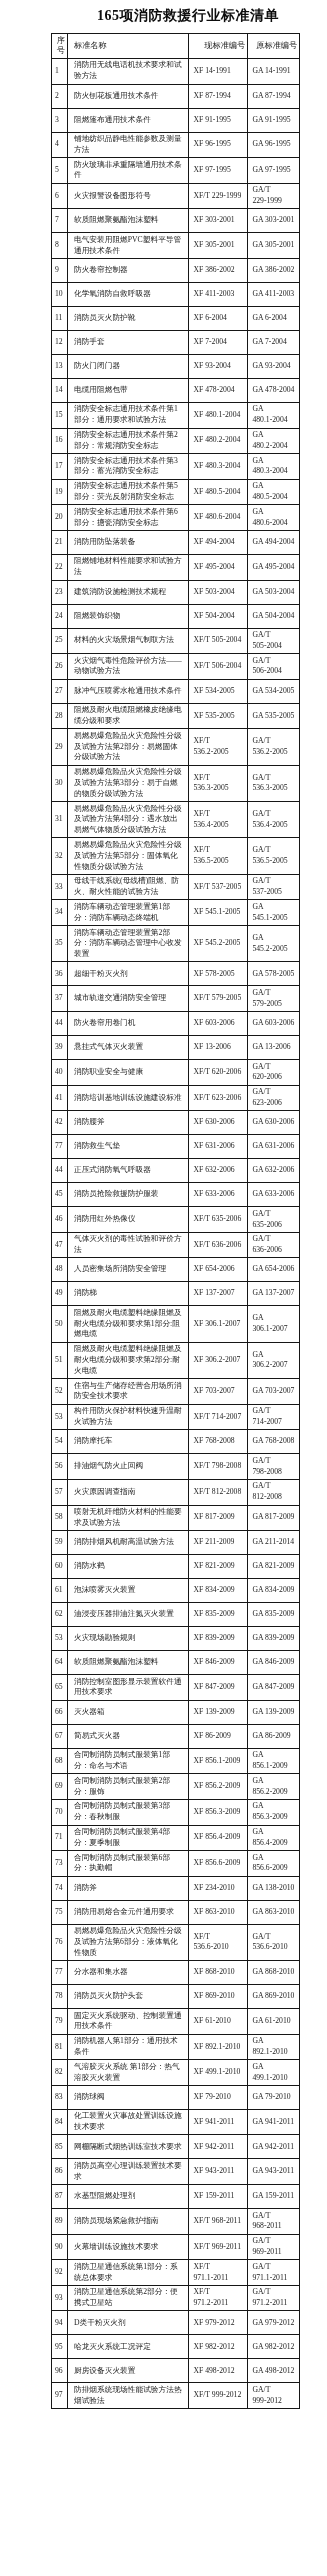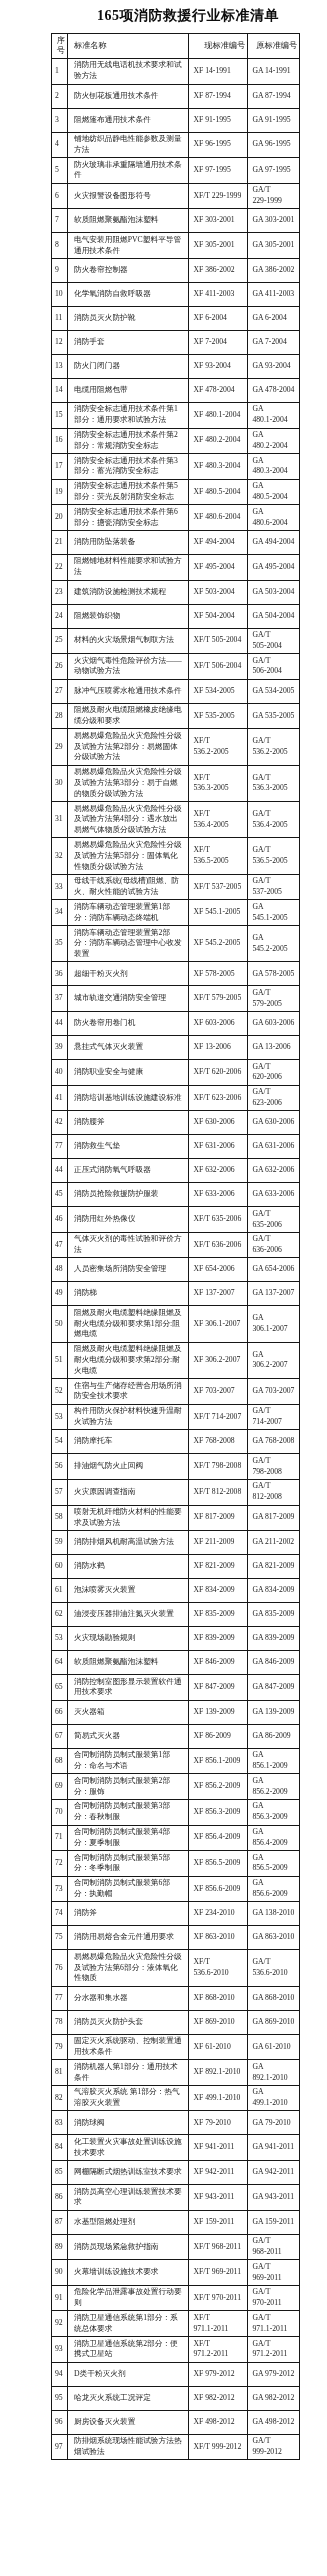--- a/index.html
+++ b/index.html
@@ -437,21 +437,21 @@
         <tr>
           <td class="no">58</td>
           <td class="name">喷射无机纤维防火材料的性能要求及试验方法</td>
           <td class="code">XF 817-2009</td>
           <td class="code">GA 817-2009</td>
         </tr>
         <tr>
           <td class="no">59</td>
           <td class="name">消防排烟风机耐高温试验方法</td>
           <td class="code">XF 211-2009</td>
-          <td class="code">GA 211-2002</td>
+          <td class="code">GA 211-2014</td>
         </tr>
         <tr>
           <td class="no">60</td>
           <td class="name">消防水鹤</td>
           <td class="code">XF 821-2009</td>
           <td class="code">GA 821-2009</td>
         </tr>
         <tr>
           <td class="no">61</td>
           <td class="name">泡沫喷雾灭火装置</td>
@@ -516,27 +516,20 @@
 856.3-2009</td>
         </tr>
         <tr>
           <td class="no">71</td>
           <td class="name">合同制消防员制式服装第4部分：夏季制服</td>
           <td class="code">XF 856.4-2009</td>
           <td class="code">GA
 856.4-2009</td>
         </tr>
         <tr>
-          <td class="no">72</td>
-          <td class="name">合同制消防员制式服装第5部分：冬季制服</td>
-          <td class="code">XF 856.5-2009</td>
-          <td class="code">GA
-856.5-2009</td>
-        </tr>
-        <tr>
           <td class="no">73</td>
           <td class="name">合同制消防员制式服装第6部分：执勤帽</td>
           <td class="code">XF 856.6-2009</td>
           <td class="code">GA
 856.6-2009</td>
         </tr>
         <tr>
           <td class="no">74</td>
           <td class="name">消防斧</td>
           <td class="code">XF 234-2010</td>
@@ -624,27 +617,20 @@
           <td class="code">XF/T 968-2011</td>
           <td class="code">GA/T
 968-2011</td>
         </tr>
         <tr>
           <td class="no">90</td>
           <td class="name">火幕墙训练设施技术要求</td>
           <td class="code">XF/T 969-2011</td>
           <td class="code">GA/T
 969-2011</td>
-        </tr>
-        <tr>
-          <td class="no">91</td>
-          <td class="name">危险化学品泄露事故处置行动要则</td>
-          <td class="code">XF/T 970-2011</td>
-          <td class="code">GA/T
-970-2011</td>
         </tr>
         <tr>
           <td class="no">92</td>
           <td class="name">消防卫星通信系统第1部分：系统总体要求</td>
           <td class="code">XF/T
 971.1-2011</td>
           <td class="code">GA/T
 971.1-2011</td>
         </tr>
         <tr>

